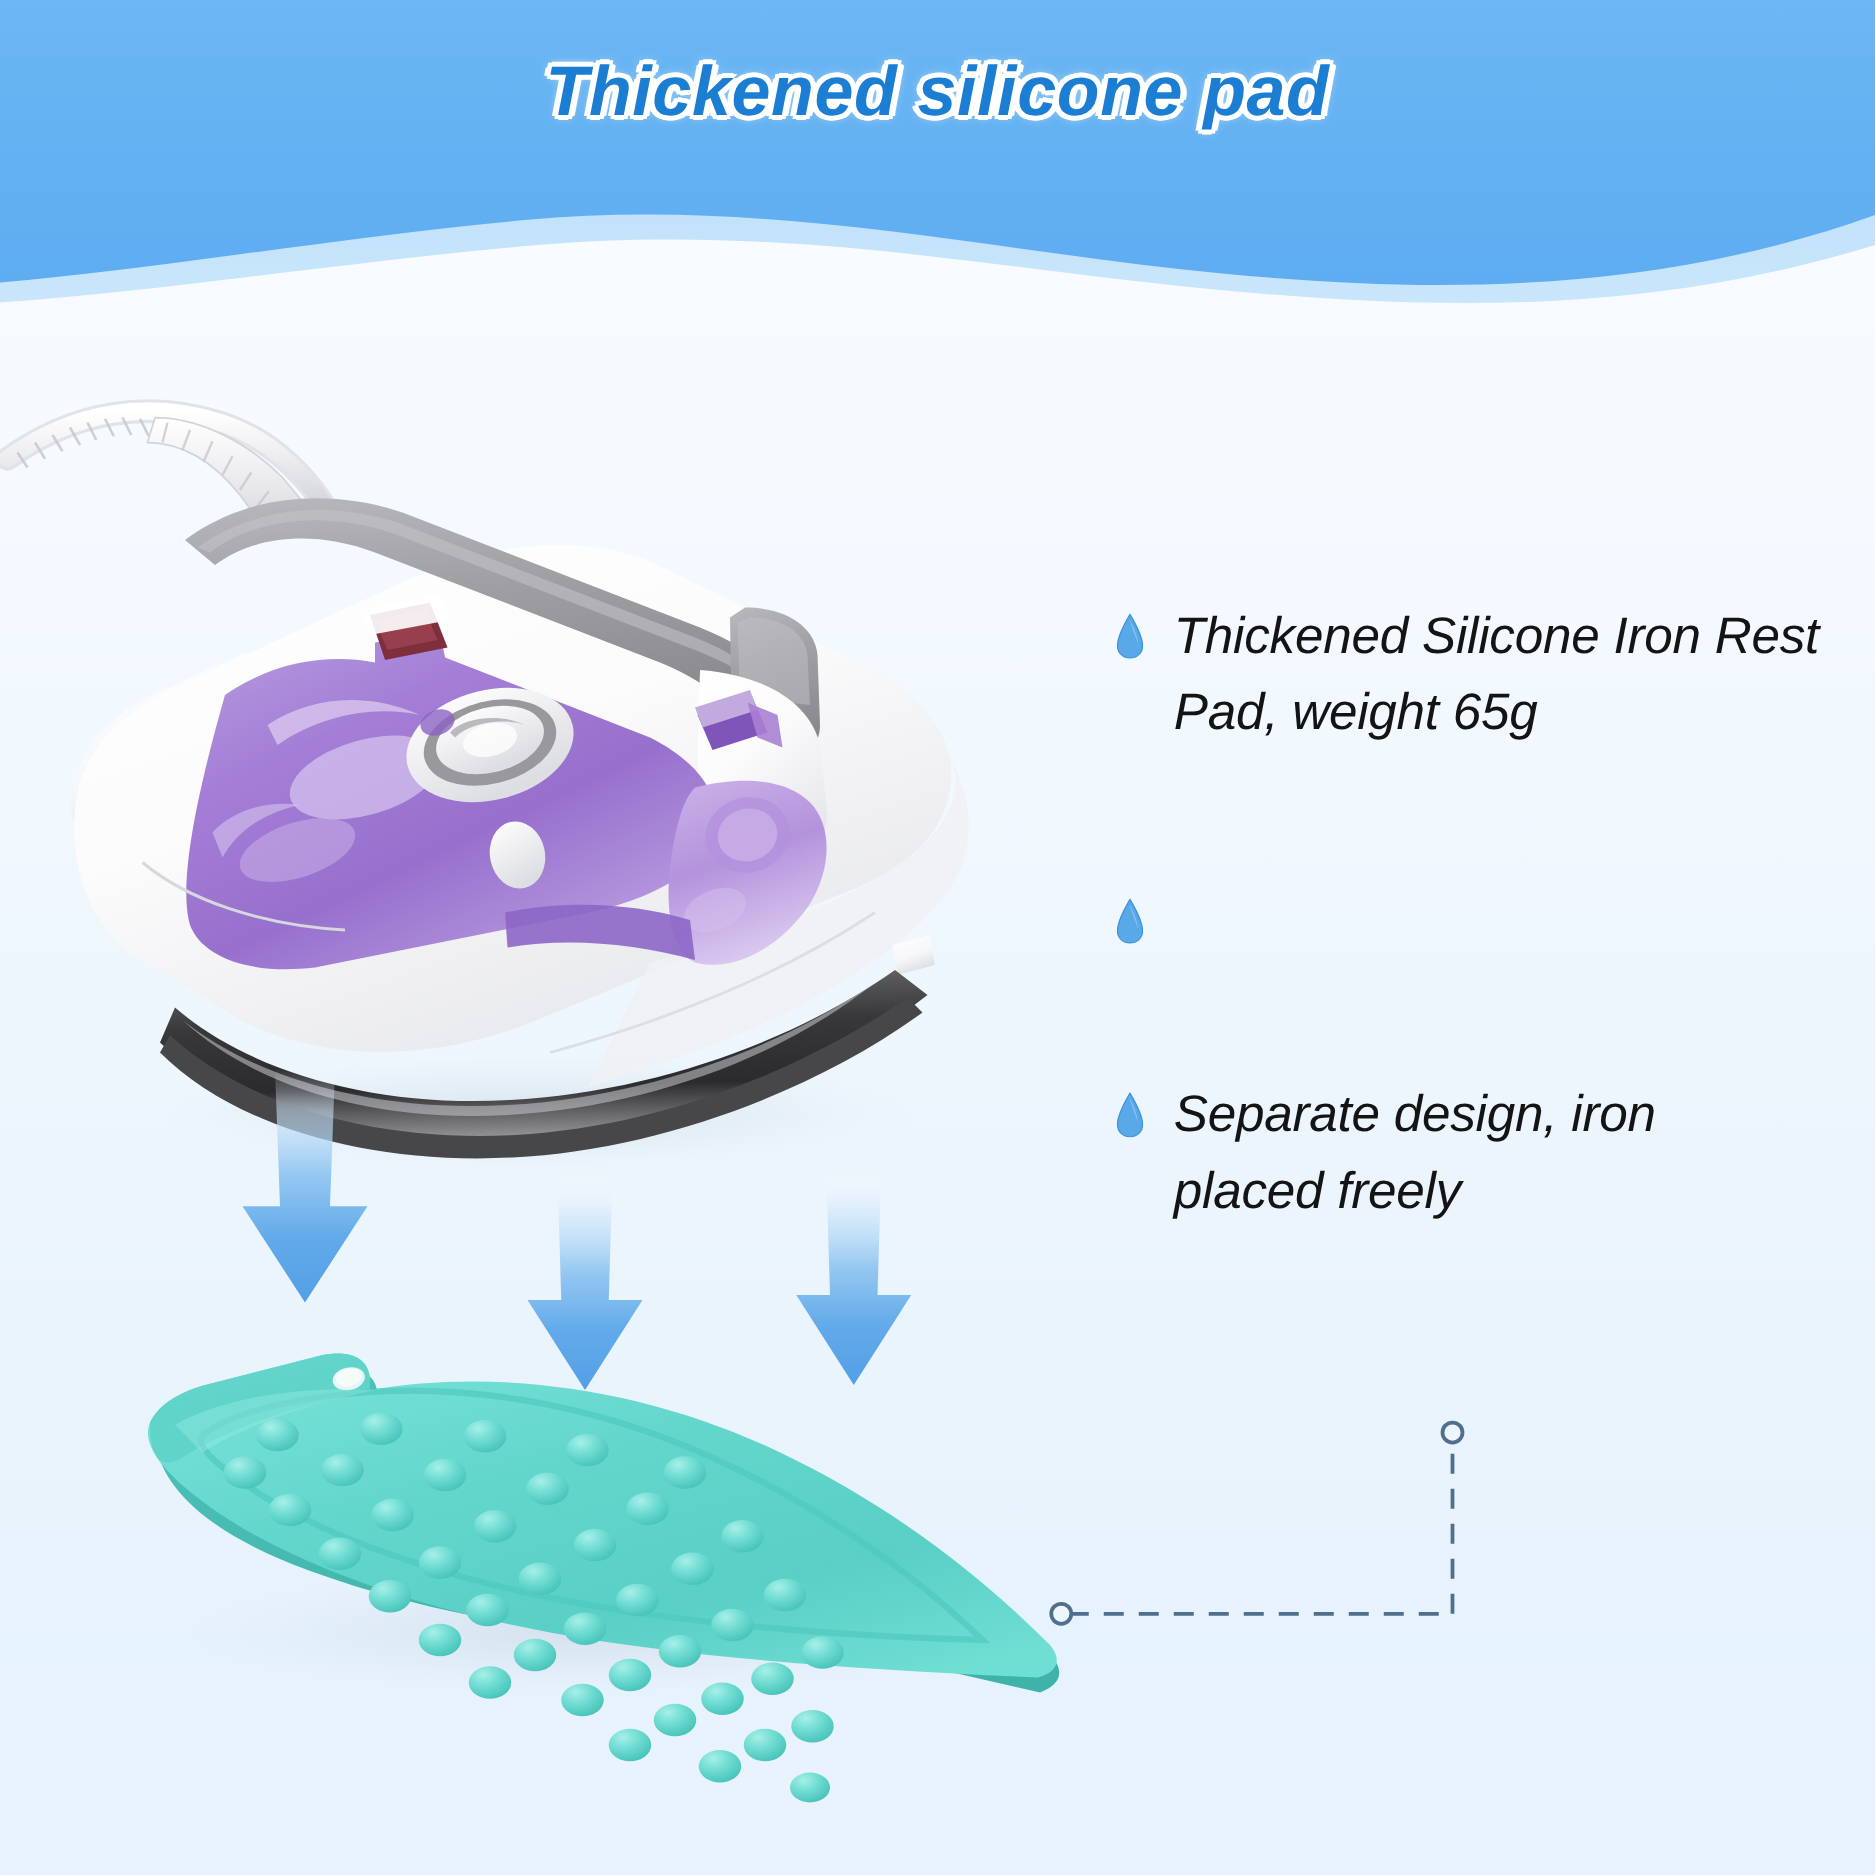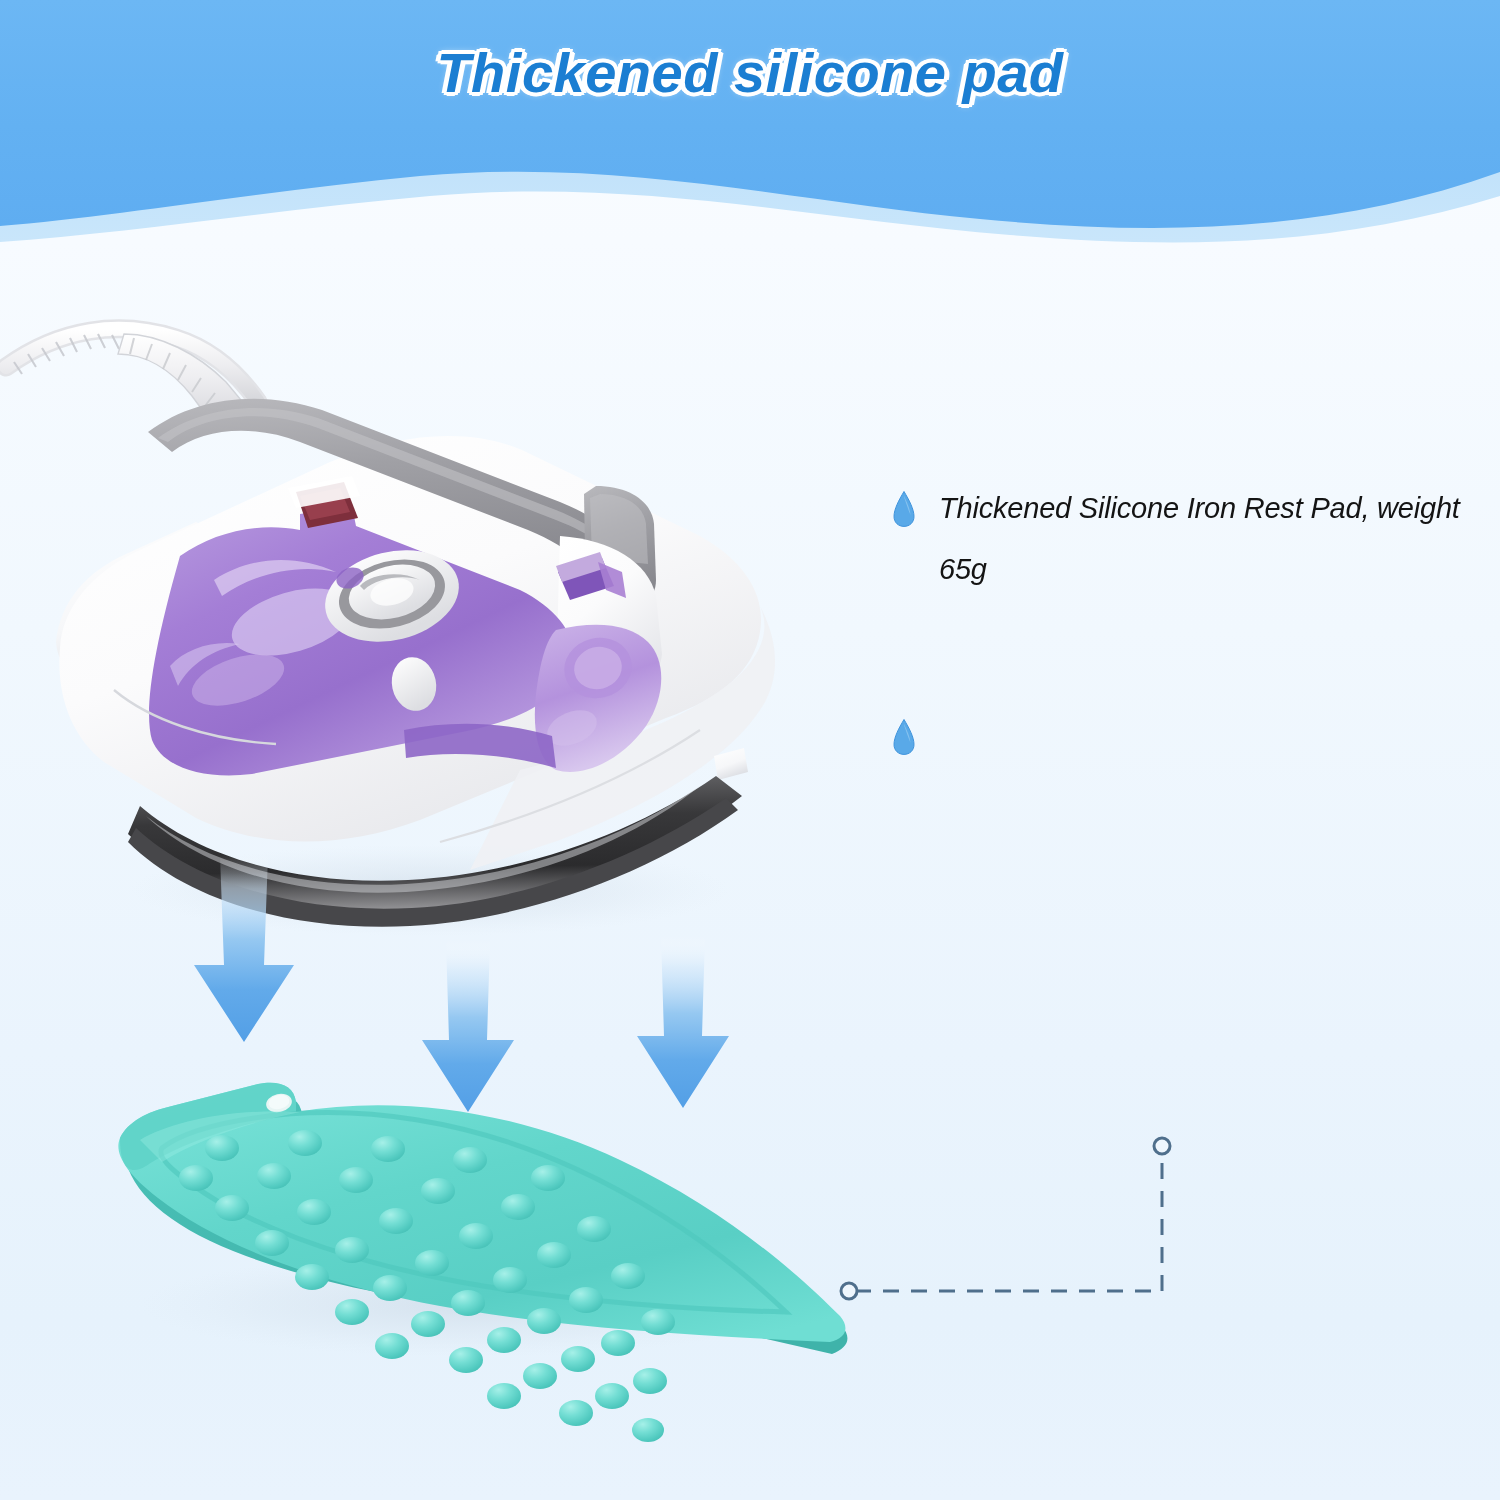--- a/index.html
+++ b/index.html
@@ -87,21 +87,21 @@
   .feature-row:last-child { margin-bottom: 0; }
 
   .bullet-icon {
     flex: 0 0 auto;
     width: 22px;
     height: 36px;
     margin-top: 13px;
     margin-right: 24px;
   }
   .feature-text {
-    font-size: 29px;
+    font-size: 41px;
     line-height: 61px;
     font-style: italic;
     font-weight: 400;
     color: #141414;
     letter-spacing: -0.2px;
     font-stretch: condensed;
     max-width: 560px;
   }
   .f-0 .feature-text { max-width: 575px; }
   .f-1 .feature-text { max-width: 540px; }
@@ -476,16 +476,24 @@
     </div>
 
     <div class="feature-row f-1">
       <svg class="bullet-icon" viewBox="0 0 22 36">
         <path d="M11,0.5 C16,9 21,18 21,25.5 C21,31.5 16.6,35.4 11,35.4
                  C5.4,35.4 1,31.5 1,25.5 C1,18 6,9 11,0.5 Z" fill="#59a9e8" stroke="#3f93dc" stroke-width="1"></path>
         <path d="M11,5 C14,11 17,18 17.5,24 C15,18 13,12 11,6 Z" fill="#8cc6f0" opacity="0.85"></path>
       </svg>
     </div>
 
+    <div class="feature-row f-2">
+      <svg class="bullet-icon" viewBox="0 0 22 36">
+        <path d="M11,0.5 C16,9 21,18 21,25.5 C21,31.5 16.6,35.4 11,35.4
+                 C5.4,35.4 1,31.5 1,25.5 C1,18 6,9 11,0.5 Z" fill="#59a9e8" stroke="#3f93dc" stroke-width="1"></path>
+        <path d="M11,5 C14,11 17,18 17.5,24 C15,18 13,12 11,6 Z" fill="#8cc6f0" opacity="0.85"></path>
+      </svg>
+      <div class="feature-text">Separate design, iron placed freely</div>
+    </div>
 
   </div>
 
 </div>
 
 </body></html>

